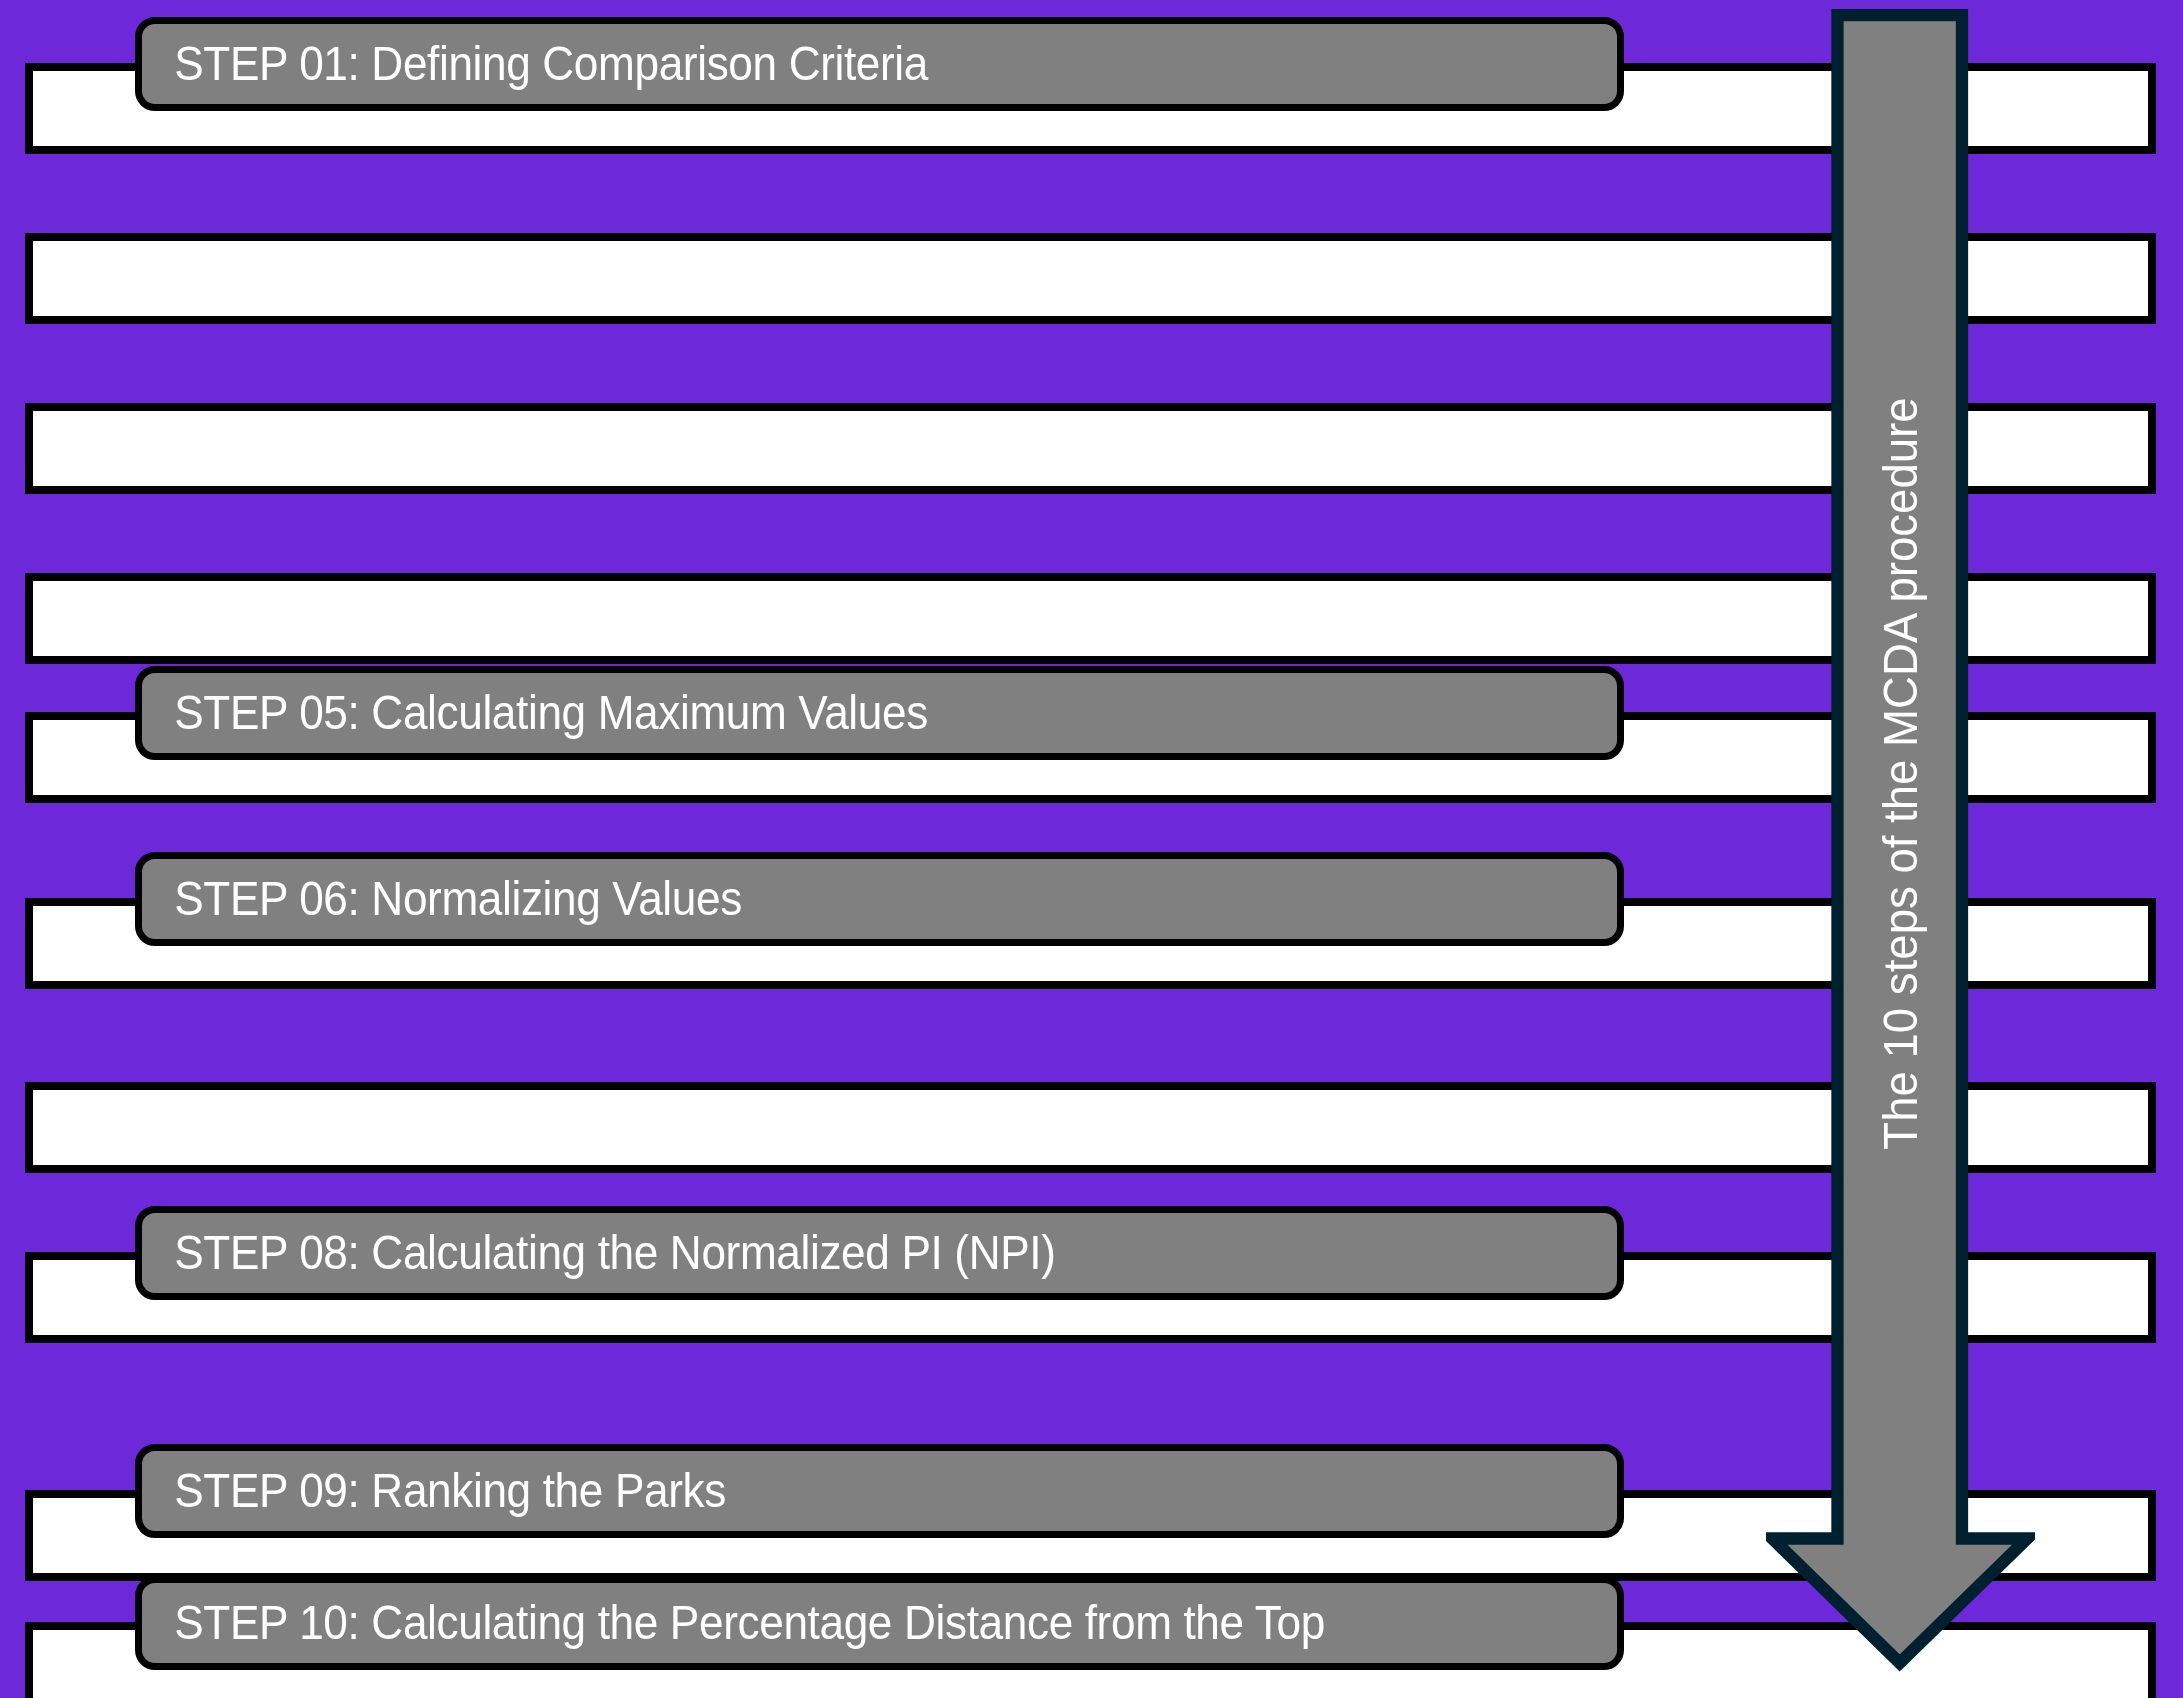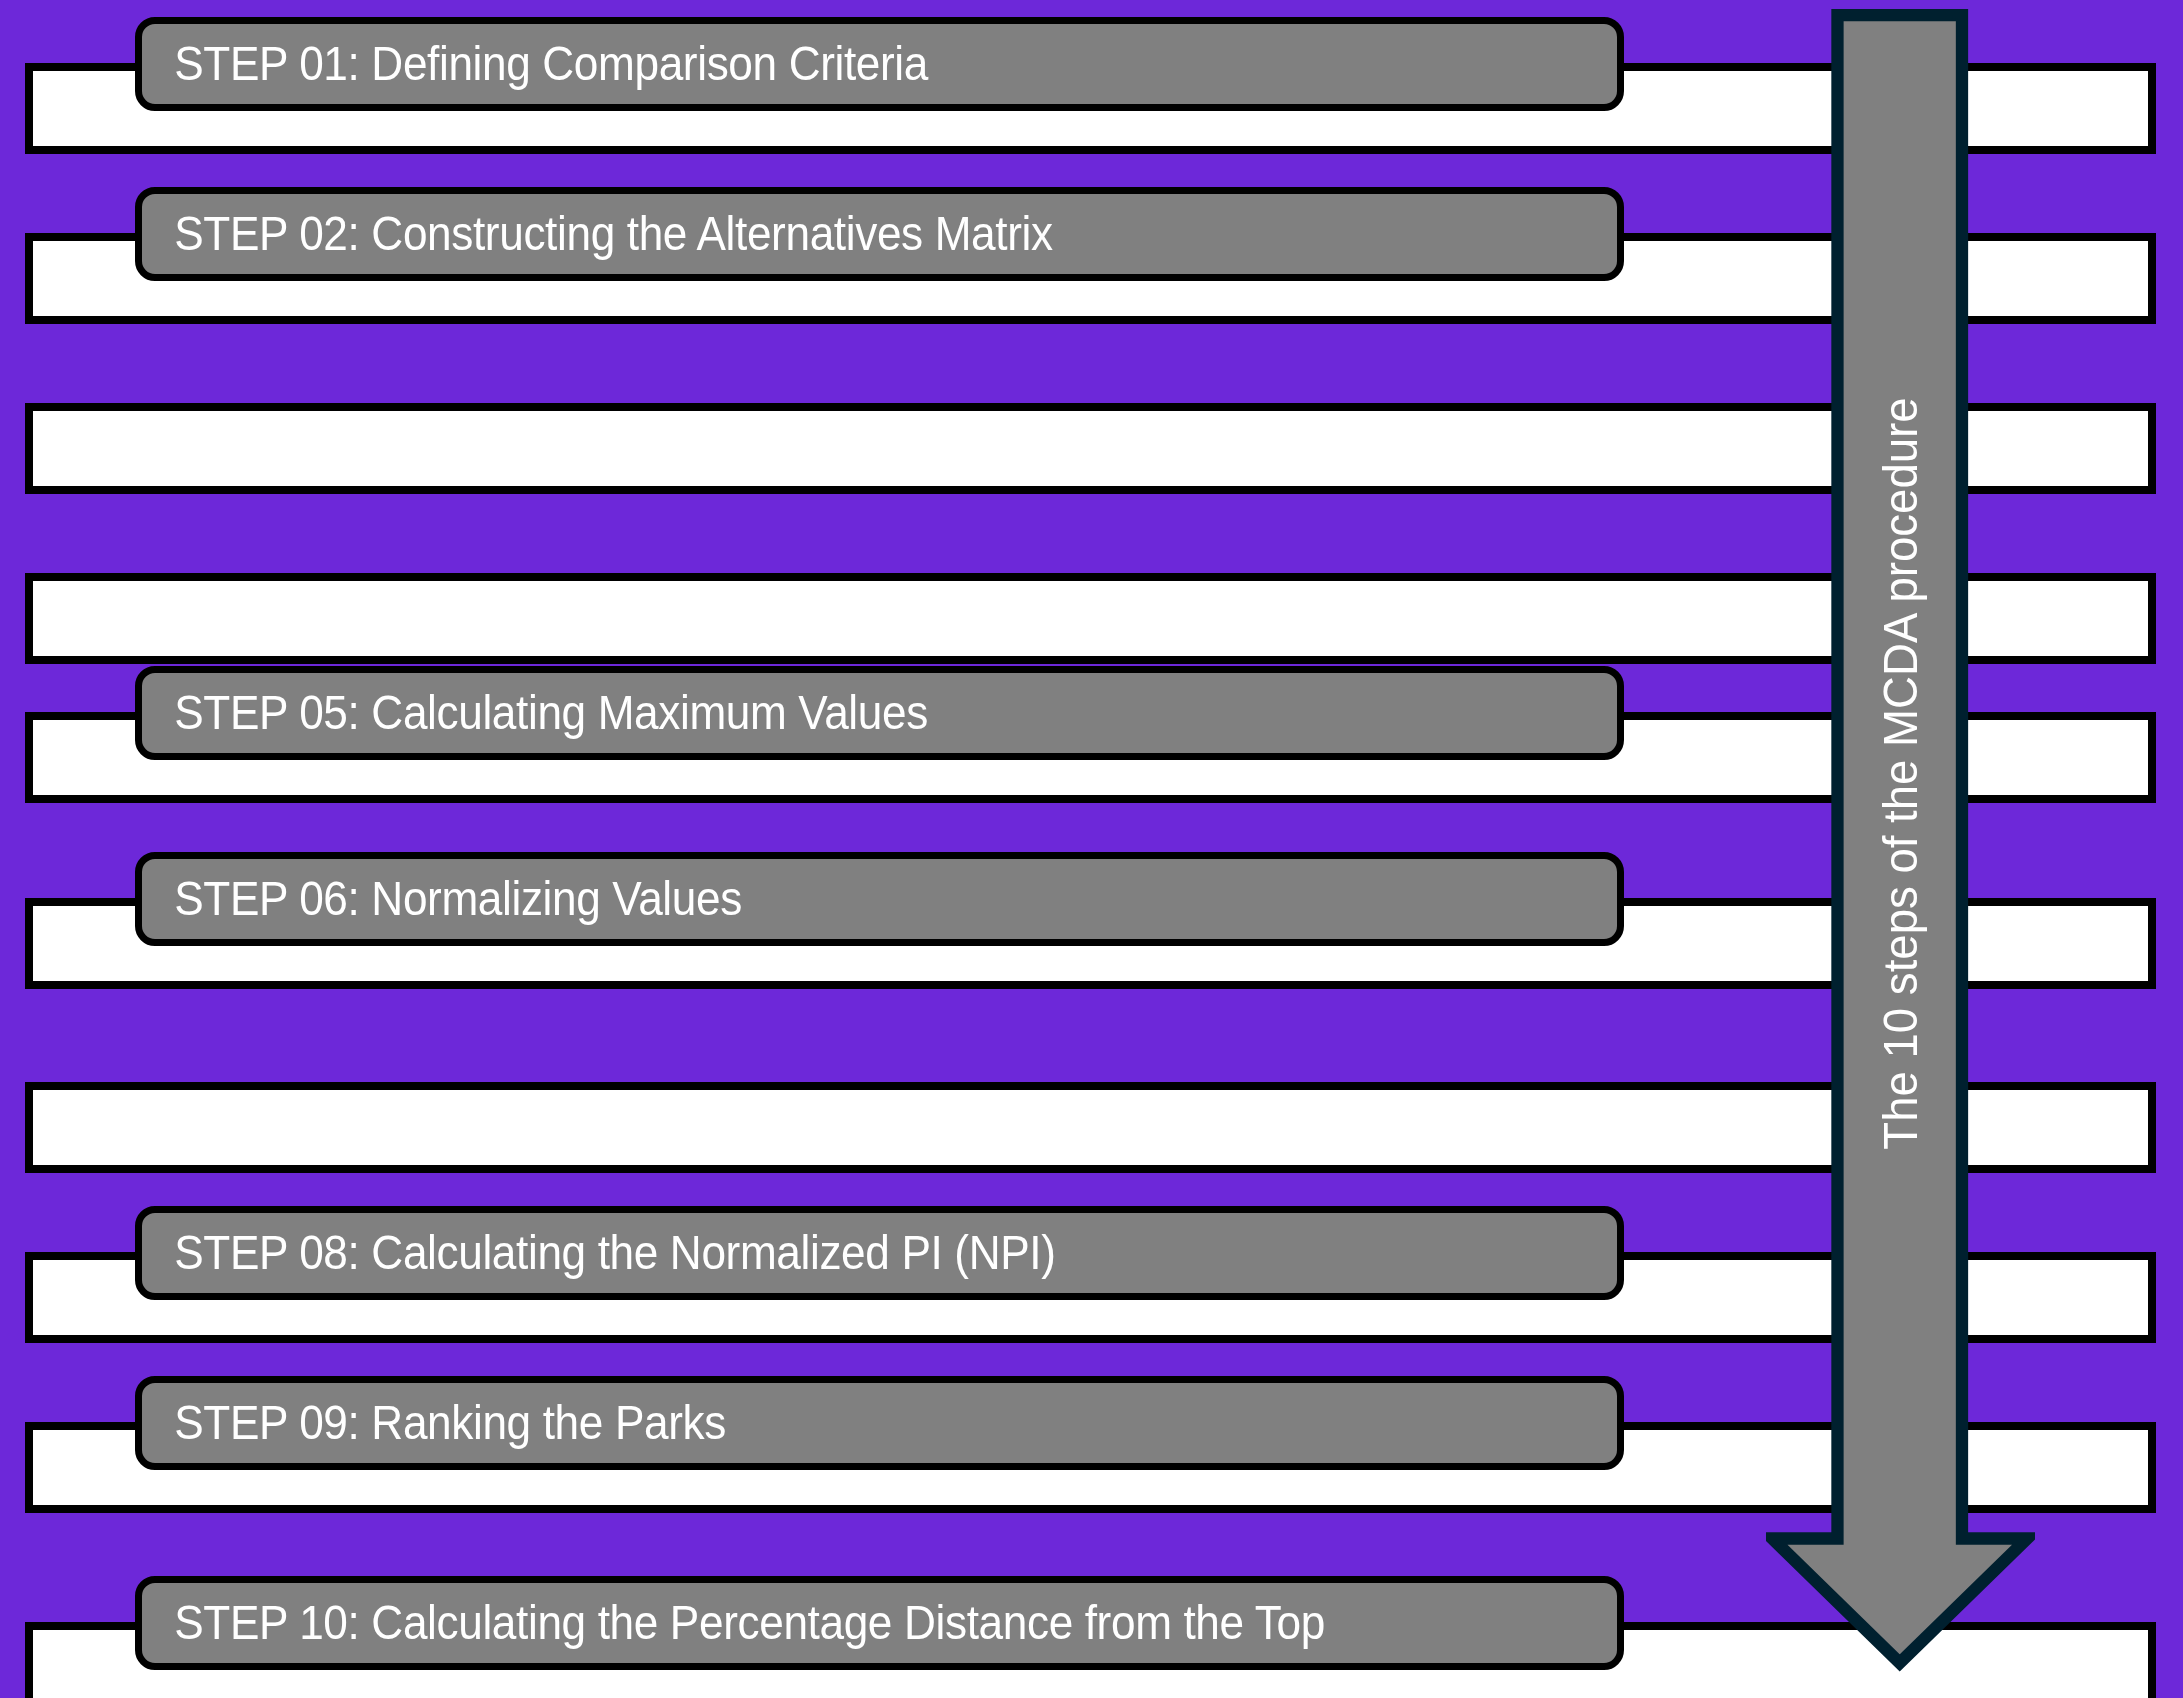--- a/index.html
+++ b/index.html
@@ -111,23 +111,20 @@
 
   <div id="rows">
       <div class="row" style="top: 0px;">
         <div class="row-rect"></div>
         <div class="step-box">
           <div class="step-label">STEP 01: Defining Comparison Criteria</div>
         </div>
       </div>
       <div class="row" style="top: 170px;">
         <div class="row-rect"></div>
-        <div class="step-box">
-          <div class="step-label">STEP 02: Constructing the Alternatives Matrix</div>
-        </div>
       </div>
       <div class="row" style="top: 340px;">
         <div class="row-rect"></div>
       </div>
       <div class="row" style="top: 510px;">
         <div class="row-rect"></div>
       </div>
       <div class="row" style="top: 649px;">
         <div class="row-rect"></div>
         <div class="step-box">
@@ -142,21 +139,21 @@
       </div>
       <div class="row" style="top: 1019px;">
         <div class="row-rect"></div>
       </div>
       <div class="row" style="top: 1189px;">
         <div class="row-rect"></div>
         <div class="step-box">
           <div class="step-label">STEP 08: Calculating the Normalized PI (NPI)</div>
         </div>
       </div>
-      <div class="row" style="top: 1359px;">
+      <div class="row" style="top: 1427px;">
         <div class="row-rect"></div>
         <div class="step-box">
           <div class="step-label">STEP 09: Ranking the Parks</div>
         </div>
       </div>
       <div class="row" style="top: 1559px;">
         <div class="row-rect"></div>
         <div class="step-box">
           <div class="step-label">STEP 10: Calculating the Percentage Distance from the Top</div>
         </div>

